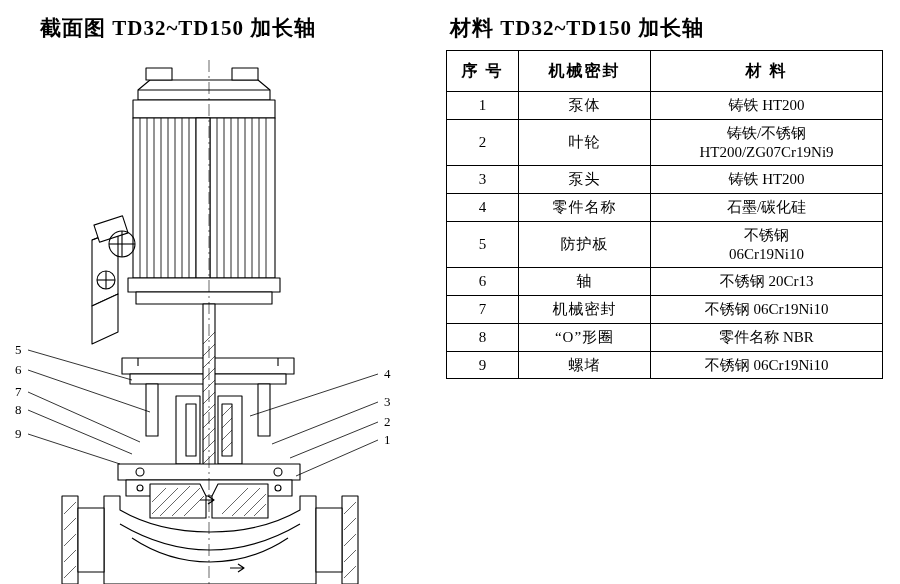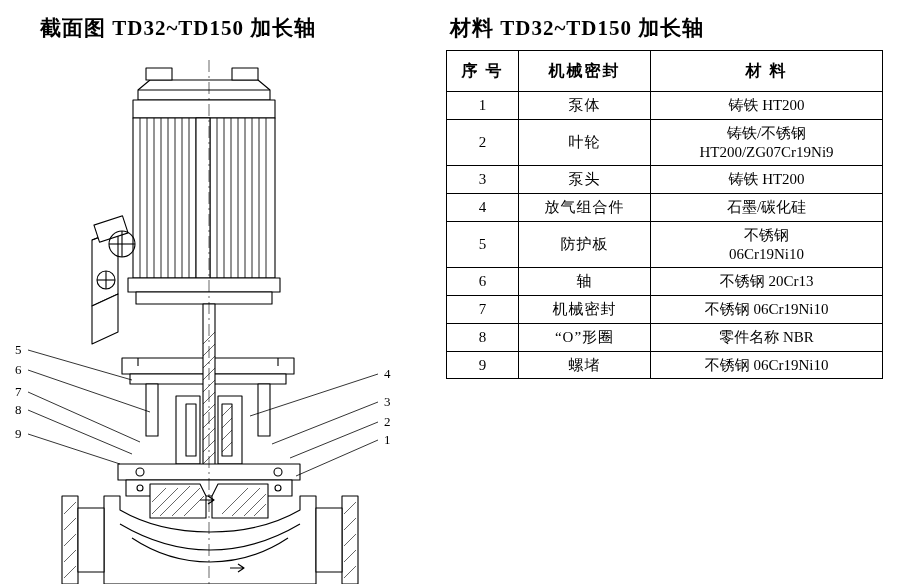--- a/index.html
+++ b/index.html
@@ -304,21 +304,21 @@
             <td class="row-part">叶轮</td>
             <td class="row-mat mat-two-line">铸铁/不锈钢<br>HT200/ZG07Cr19Ni9</td>
           </tr>
           <tr>
             <td class="row-no">3</td>
             <td class="row-part">泵头</td>
             <td class="row-mat">铸铁 HT200</td>
           </tr>
           <tr>
             <td class="row-no">4</td>
-            <td class="row-part">放气组合件</td>
+            <td class="row-part">零件名称</td>
             <td class="row-mat">石墨/碳化硅</td>
           </tr>
           <tr>
             <td class="row-no">5</td>
             <td class="row-part">防护板</td>
             <td class="row-mat mat-two-line">不锈钢<br>06Cr19Ni10</td>
           </tr>
           <tr>
             <td class="row-no">6</td>
             <td class="row-part">轴</td>

